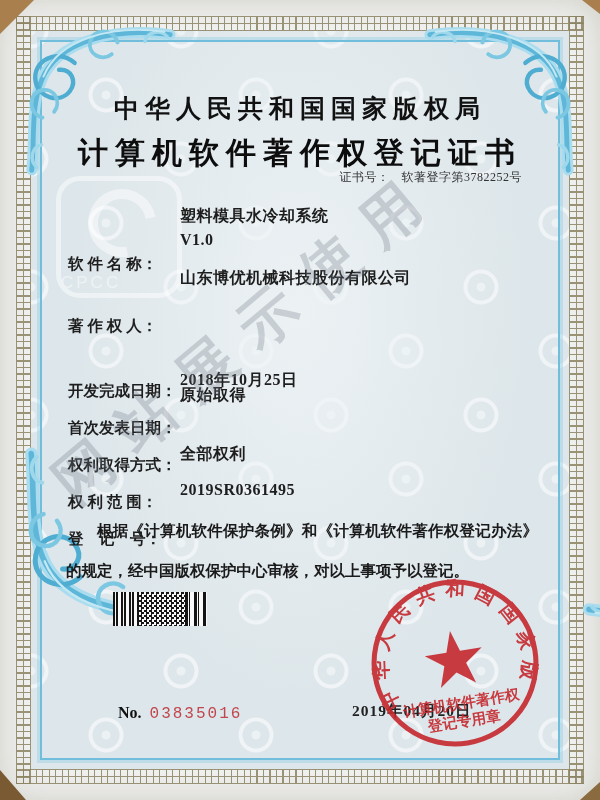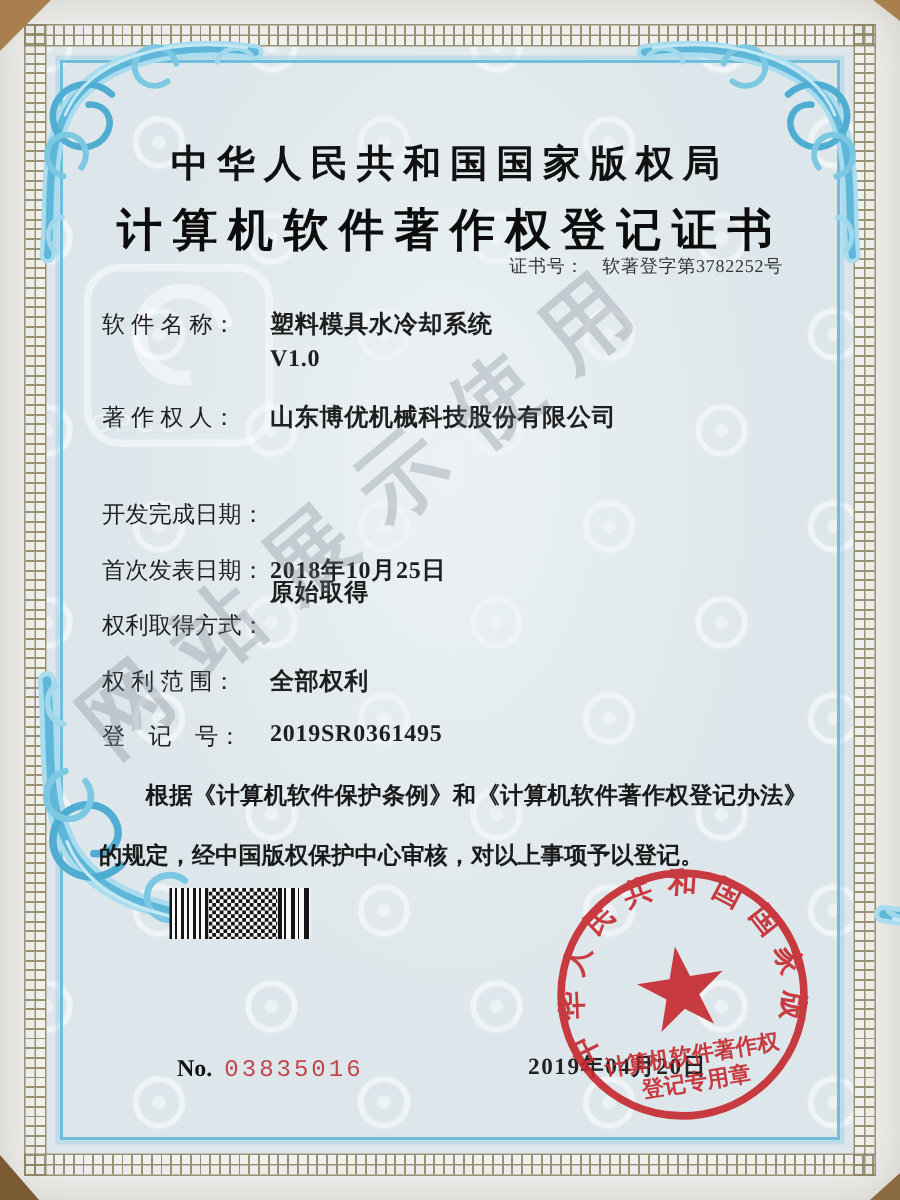--- a/index.html
+++ b/index.html
@@ -68,21 +68,21 @@
   .flourish.bl{left:20px;bottom:20px;transform:scaleY(-1) scale(1.15);transform-origin:left top;}
   .flourish.br{right:20px;bottom:20px;transform:scale(-1,-1) scale(1.15);transform-origin:right top;}
 
   
   .content{position:absolute;inset:0;z-index:3;color:#1e1e1e;}
   .abs{position:absolute;}
   .h1{left:0;right:0;top:92px;text-align:center;font-size:25px;font-weight:bold;letter-spacing:6px;color:#111;}
   .h2{left:0;right:0;top:133px;text-align:center;font-size:30px;font-weight:bold;letter-spacing:7px;color:#0d0d0d;}
   .certno{top:169px;right:78px;font-size:12px;color:#333;letter-spacing:.5px;}
   .certno .num{margin-left:12px;}
-  .label{white-space:pre;font-weight:400;font-size:15.5px;}
+  .label{white-space:pre;font-weight:700;font-size:15.5px;margin-top:48px;}
   .value{font-weight:600;font-size:16px;letter-spacing:.5px;}
   .statement{left:66px;top:511px;width:472px;font-size:15.5px;font-weight:600;line-height:40px;text-align:justify;text-indent:2em;color:#1a1a1a;}
   .sealdate{left:352px;top:701px;font-size:15.5px;font-weight:600;letter-spacing:1px;color:#222;z-index:4;}
   .serial{left:70px;top:704px;font-size:16px;z-index:4;}
   .serial .no{font-weight:bold;color:#111;margin-left:48px;}
   .serial .num{color:#c1474e;letter-spacing:2px;margin-left:8px;font-family:Liberation Mono, monospace;}
 
   
   .cpcc{
     position:absolute;left:56px;top:176px;width:116px;height:112px;z-index:1;opacity:.5;

